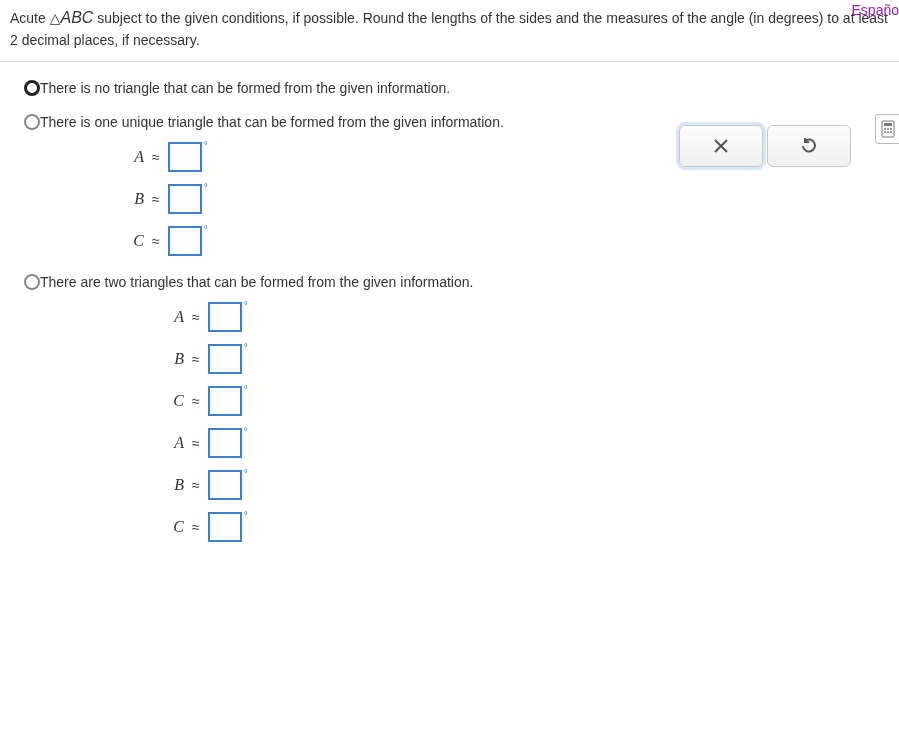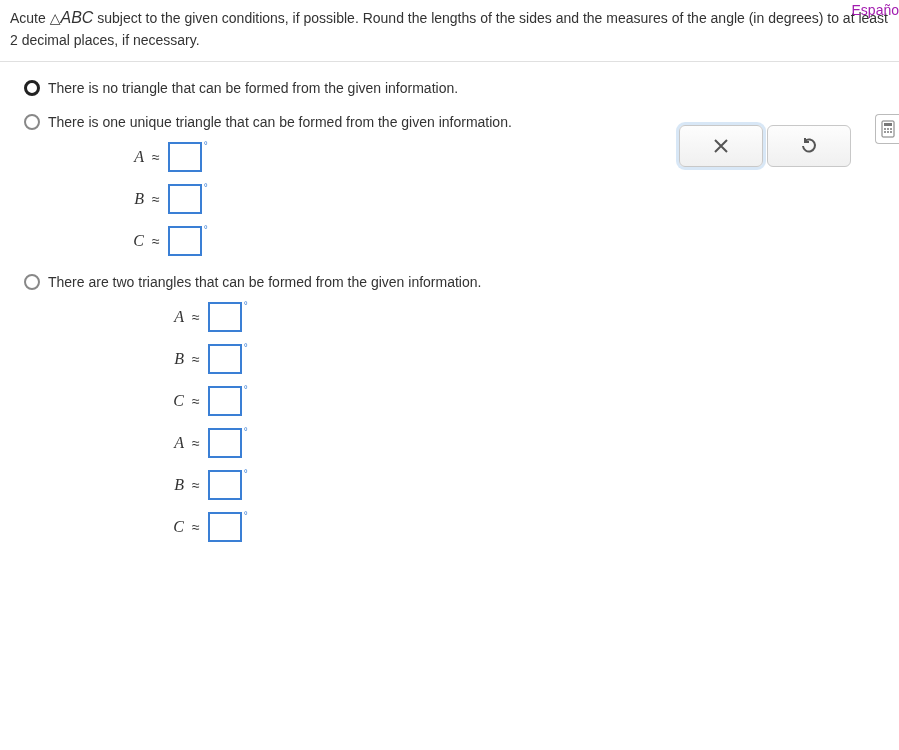--- a/index.html
+++ b/index.html
@@ -29,21 +29,20 @@
     font-style: italic;
   }
   .equation .num { font-style: normal; }
   .answer-area {
     border-top: 1px solid #e0e0e0;
     padding: 0 20px 20px 20px;
   }
   .option-row {
     display: flex;
     align-items: center;
-    gap: 8px;
     padding: 18px 0 0 4px;
   }
   .radio {
     width: 16px; height: 16px;
     border: 2px solid #888;
     border-radius: 50%;
     flex-shrink: 0;
   }
   .radio.selected { border-color: #222; border-width: 3px; }
   .sub-block { padding-left: 110px; }

